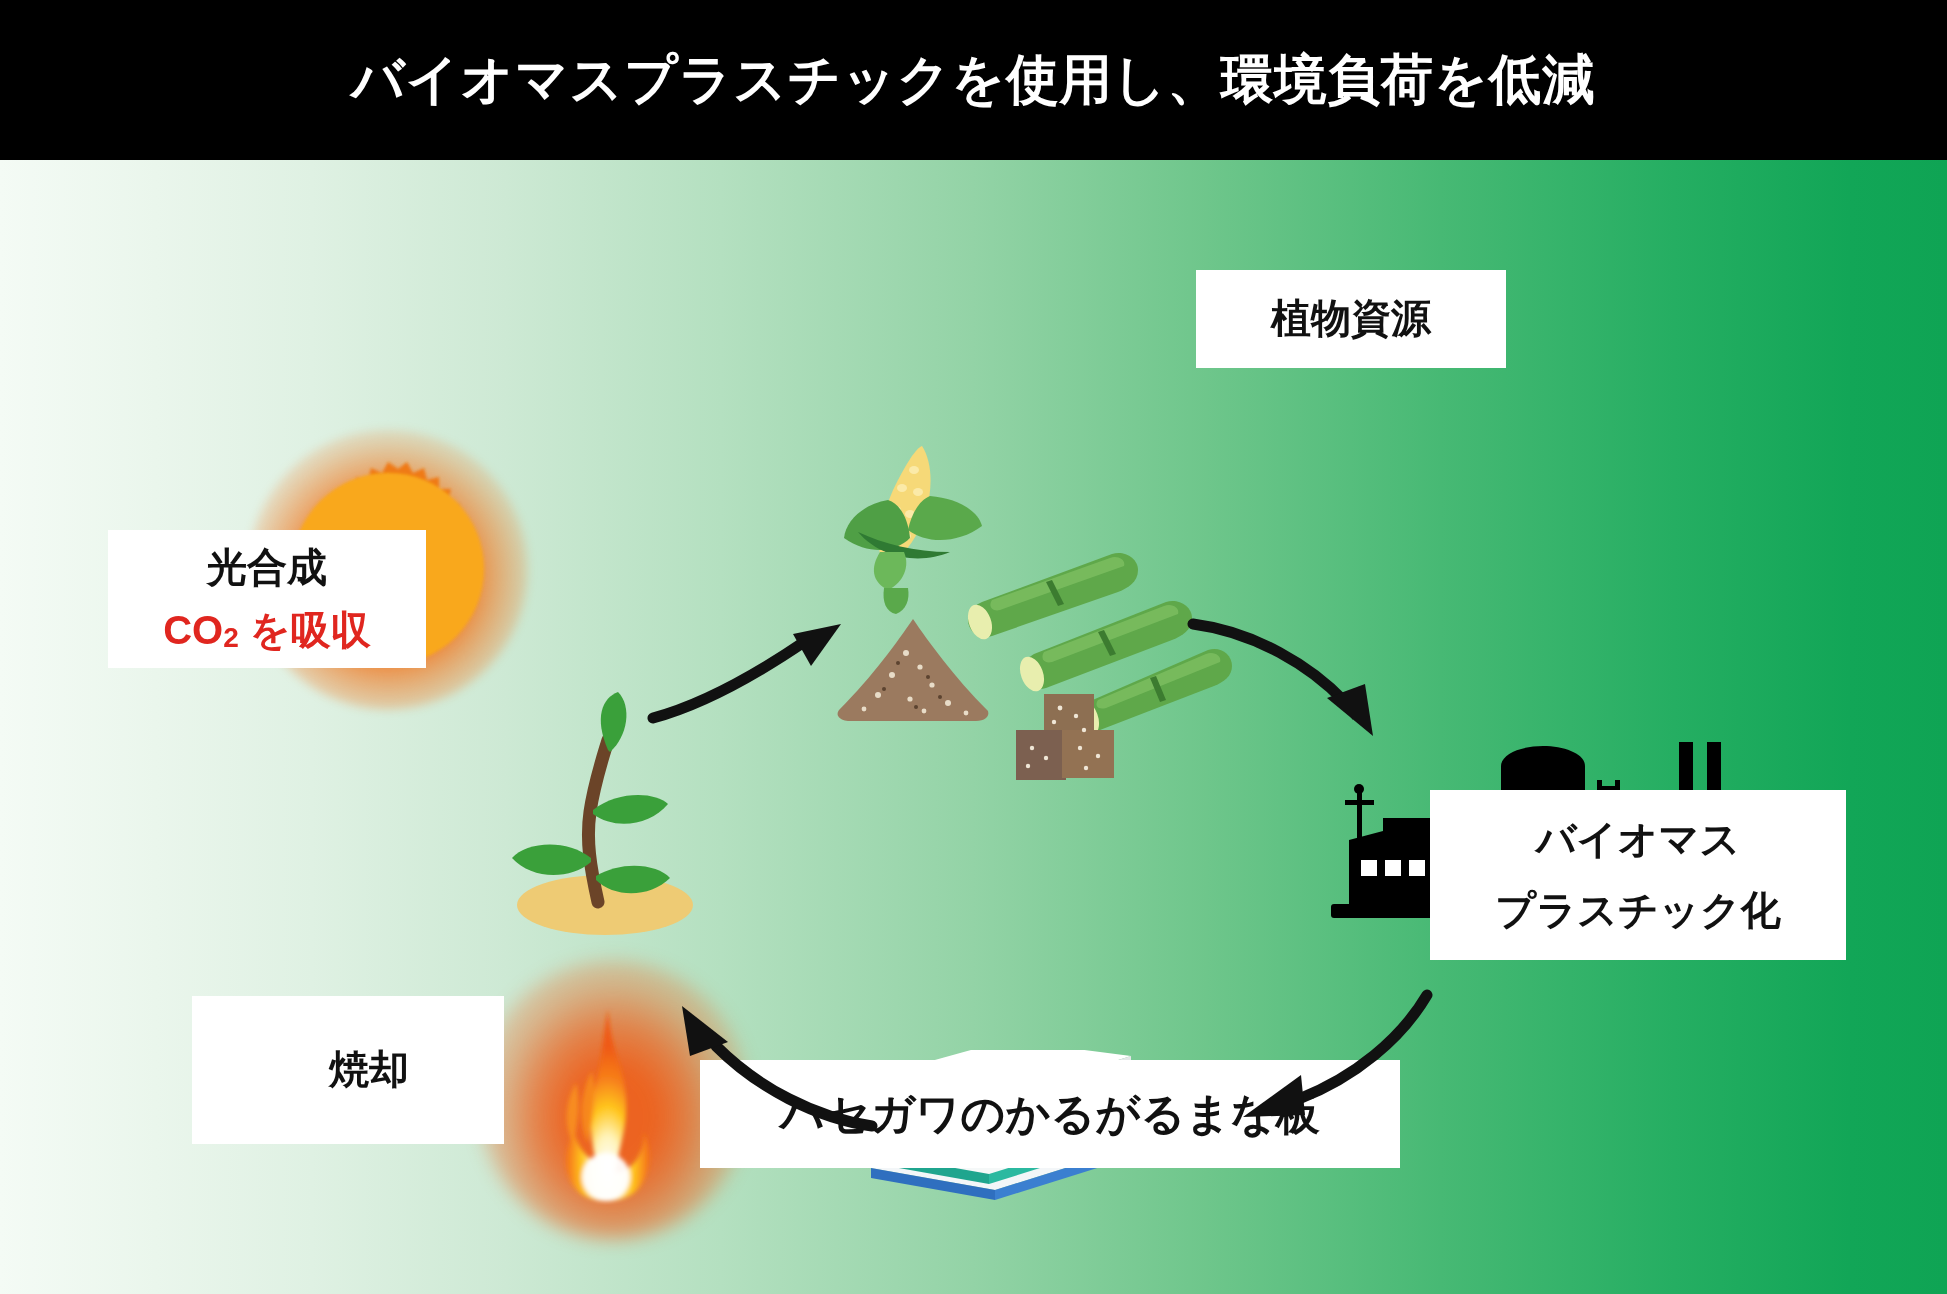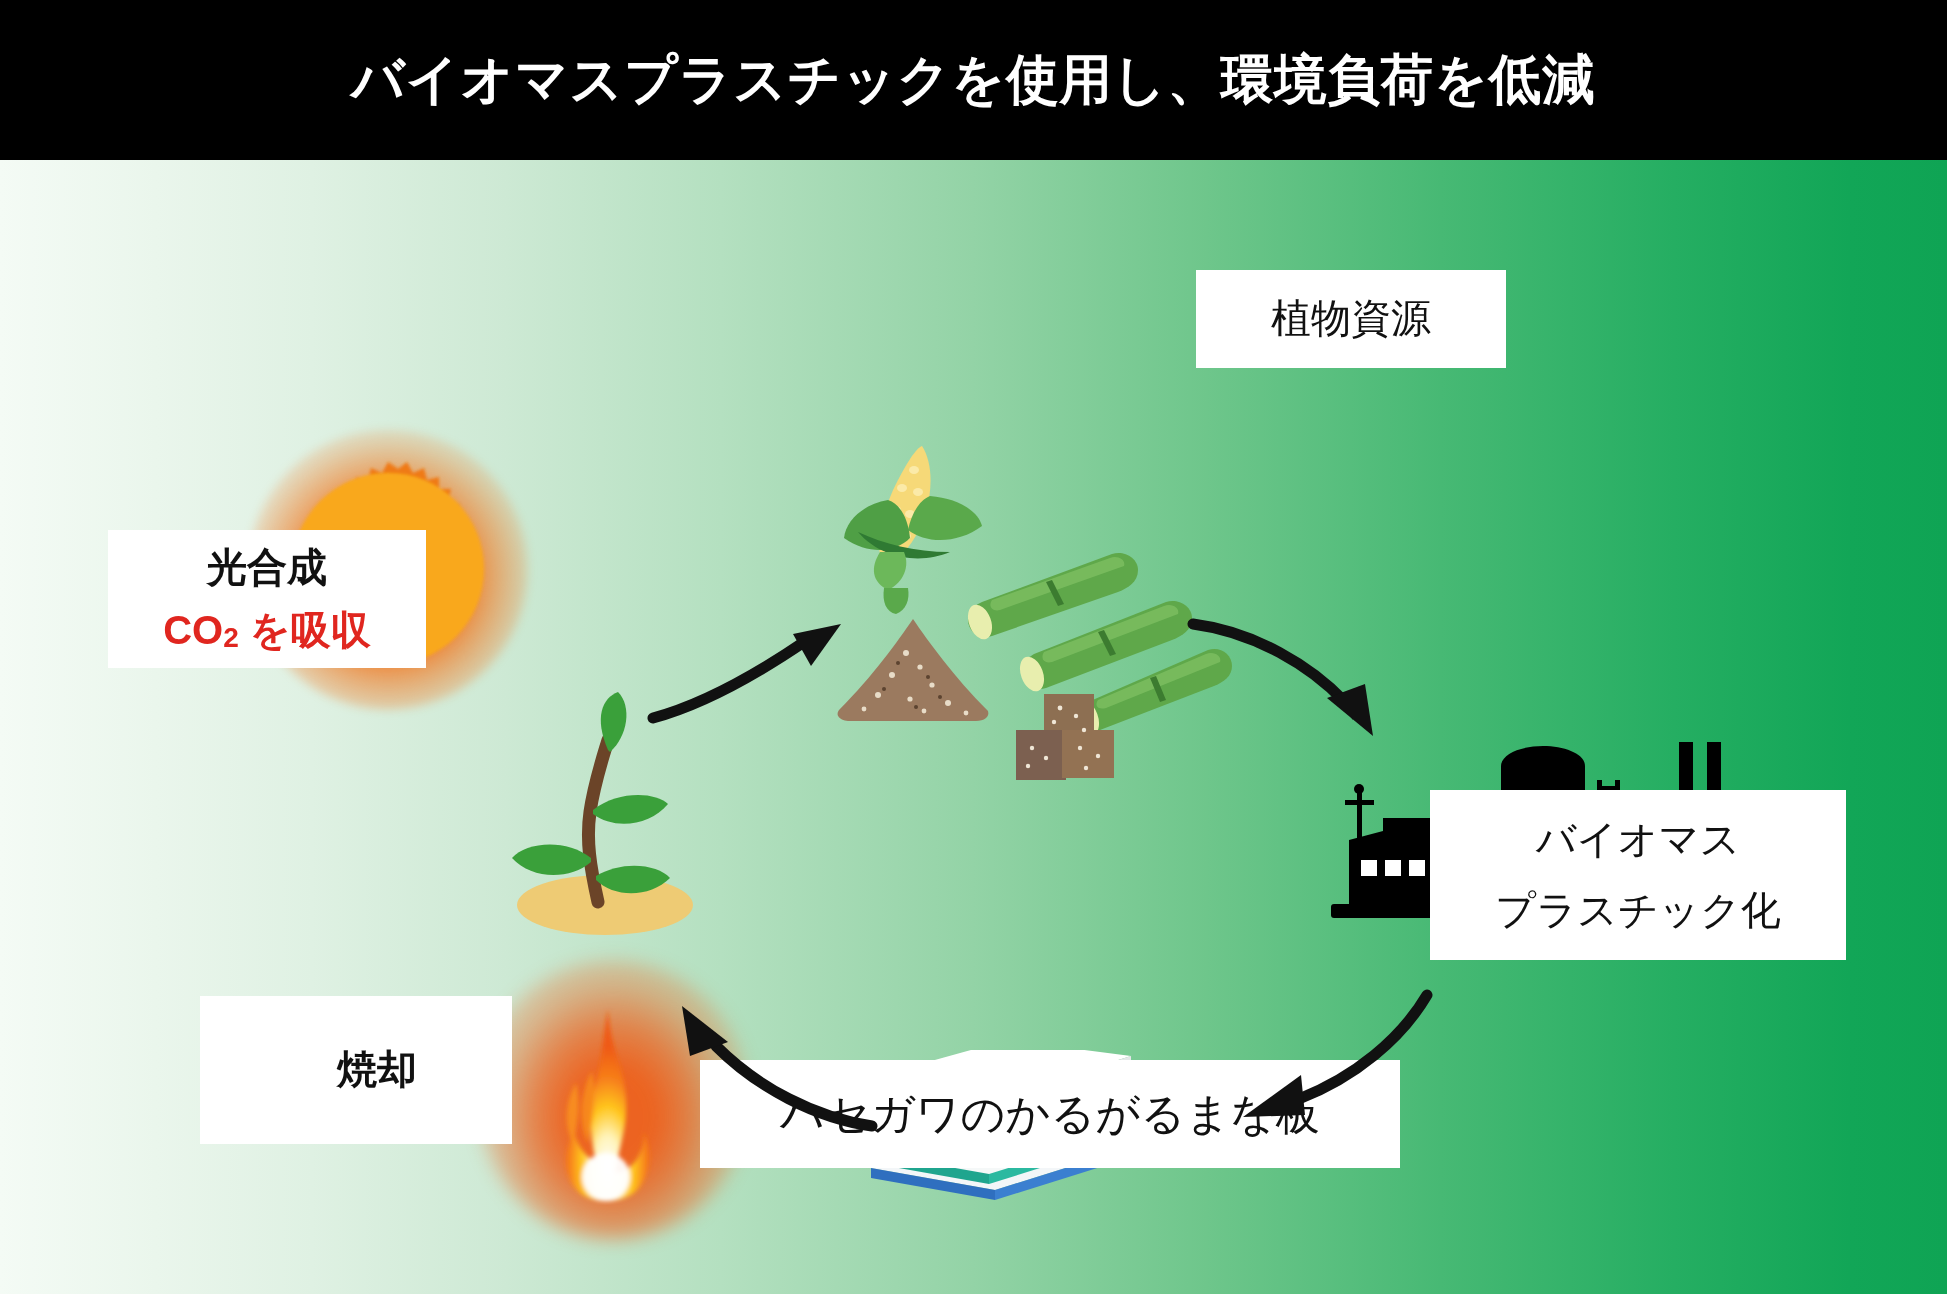--- a/index.html
+++ b/index.html
@@ -76,27 +76,27 @@
   .label-line-co2 {
     color: #e0261f;
     font-size: 40px;
     font-weight: bold;
     white-space: nowrap;
     margin-top: 12px;
   }
   .label-single {
     color: #111111;
     font-size: 40px;
-    font-weight: normal;
+    font-weight: bold;
     white-space: nowrap;
   }
   .co2-sub { font-size: 0.70em; vertical-align: -0.12em; }
 
   #label-photosynthesis { left: 108px; top: 370px; width: 318px; height: 138px; }
-  #label-incineration  { left: 200px; top: 836px; width: 312px; height: 148px; padding-left: 42px; }
+  #label-incineration  { left: 192px; top: 836px; width: 312px; height: 148px; padding-left: 42px; }
   #label-plant-resource{ left: 1196px; top: 110px; width: 310px; height: 98px; }
   #label-biomass       { left: 1430px; top: 630px; width: 416px; height: 170px; gap: 20px; }
   #label-cutting-board { left: 700px; top: 900px; width: 700px; height: 108px;
                          flex-direction: row; }
   #label-cutting-board .label-single { font-size: 44px; }
 
   
   #sun-wrap { left: 248px; top: 270px; width: 280px; height: 280px; }
   #sun-glow {
     position: absolute; left: 0; top: 0; width: 280px; height: 280px;

